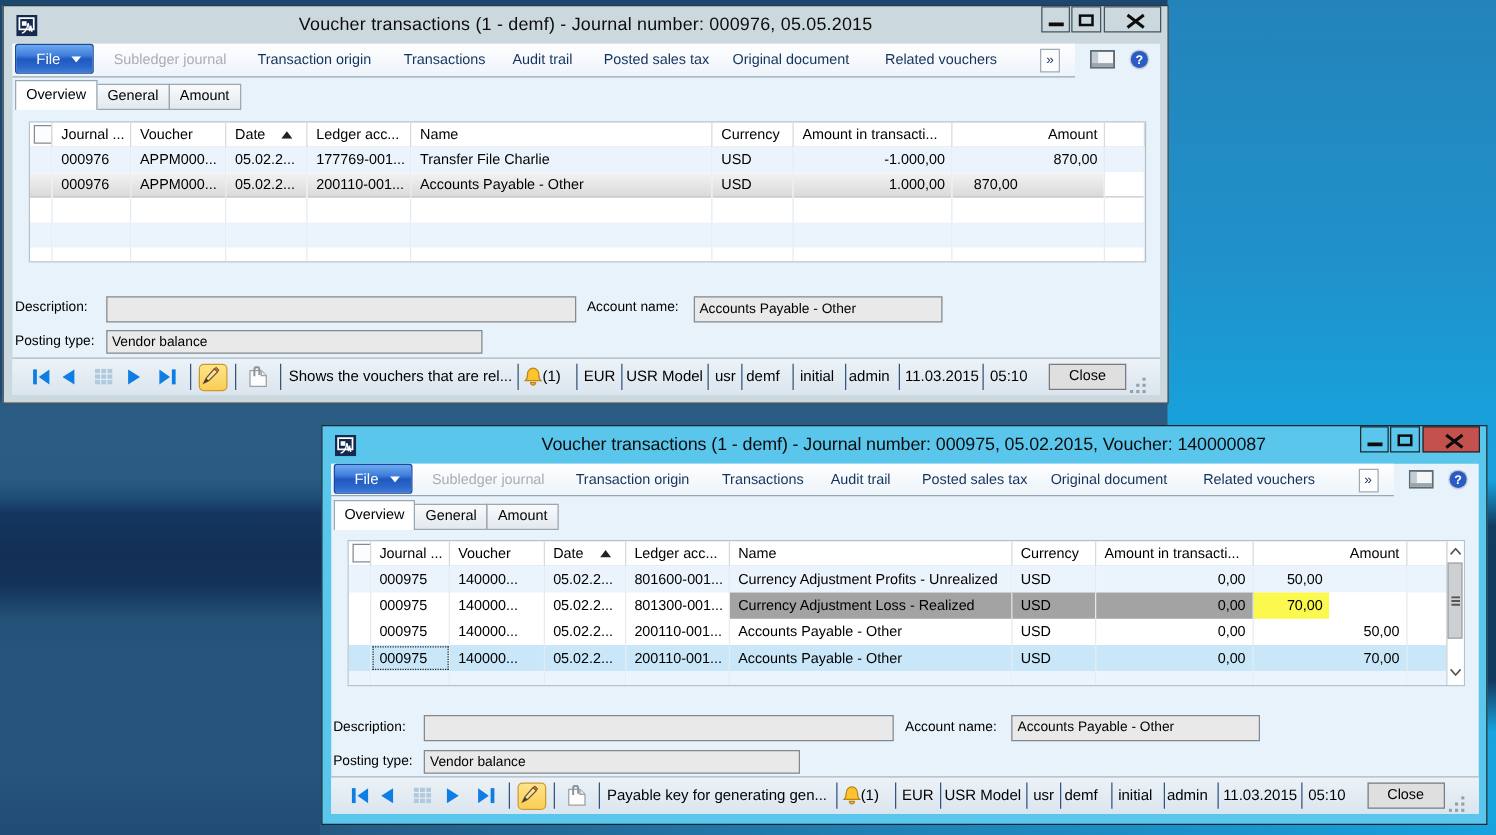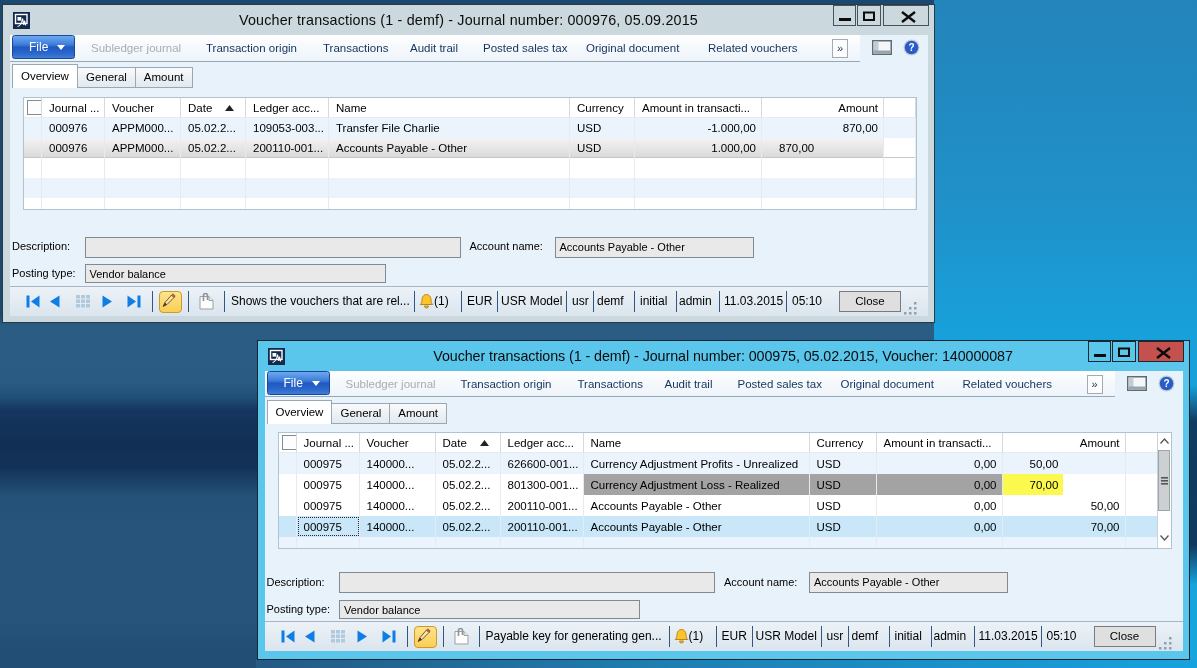--- a/index.html
+++ b/index.html
@@ -79,21 +79,21 @@
 .navi{position:absolute;top:8px;}
 </style>
 </head>
 <body>
 <div id="bgleft"></div>
 <div id="bgright"></div>
 <div id="bgsliver"></div>
 <div id="bgbottom"></div>
 
 <div class="win" id="w1">
-  <div class="tbar">Voucher transactions (1 - demf) - Journal number: 000976, 05.09.2015</div>
+  <div class="tbar">Voucher transactions (1 - demf) - Journal number: 000976, 05.05.2015</div>
   <div class="wicon"><svg width="17" height="17">
         <rect x="0" y="0" width="17" height="17" fill="#13294e"></rect>
         <rect x="2.5" y="2.5" width="11.5" height="9" fill="none" stroke="#fff" stroke-width="1.4"></rect>
         <rect x="4.5" y="5" width="3.8" height="3.6" fill="#fff"></rect>
         <path d="M4.5 14.5 C7.5 14 9 9.5 9.6 6.5 L10.8 13 L11.6 8.5 L12.6 13.5" stroke="#fff" stroke-width="1.1" fill="none"></path>
       </svg></div>
   <div class="wbtns">
     <div class="wbtn">
         <svg width="21" height="19">
           <rect x="5" y="12" width="12" height="3" fill="#0c0c0c"></rect>
@@ -171,21 +171,21 @@
               <td>Currency</td>
               <td>Amount in transacti...</td>
               <td class="r">Amount</td>
               <td></td>
             </tr>
         <tr class="alt">
               <td></td>
               <td>000976</td>
               <td>APPM000...</td>
               <td>05.02.2...</td>
-              <td>109053-003...</td>
+              <td>177769-001...</td>
               <td>Transfer File Charlie</td>
               <td>USD</td>
               <td class="r">-1.000,00</td>
               <td class="r">870,00</td>
               <td></td>
             </tr>
         <tr class="sg">
               <td></td>
               <td>000976</td>
               <td>APPM000...</td>
@@ -407,21 +407,21 @@
               <td>Currency</td>
               <td>Amount in transacti...</td>
               <td class="r">Amount</td>
               <td></td>
             </tr>
         <tr class="alt">
               <td></td>
               <td>000975</td>
               <td>140000...</td>
               <td>05.02.2...</td>
-              <td>626600-001...</td>
+              <td>801600-001...</td>
               <td>Currency Adjustment Profits - Unrealized</td>
               <td>USD</td>
               <td class="r">0,00</td>
               <td style="padding-left:27px;">50,00</td>
               <td></td>
             </tr>
         <tr>
               <td></td>
               <td>000975</td>
               <td>140000...</td>

